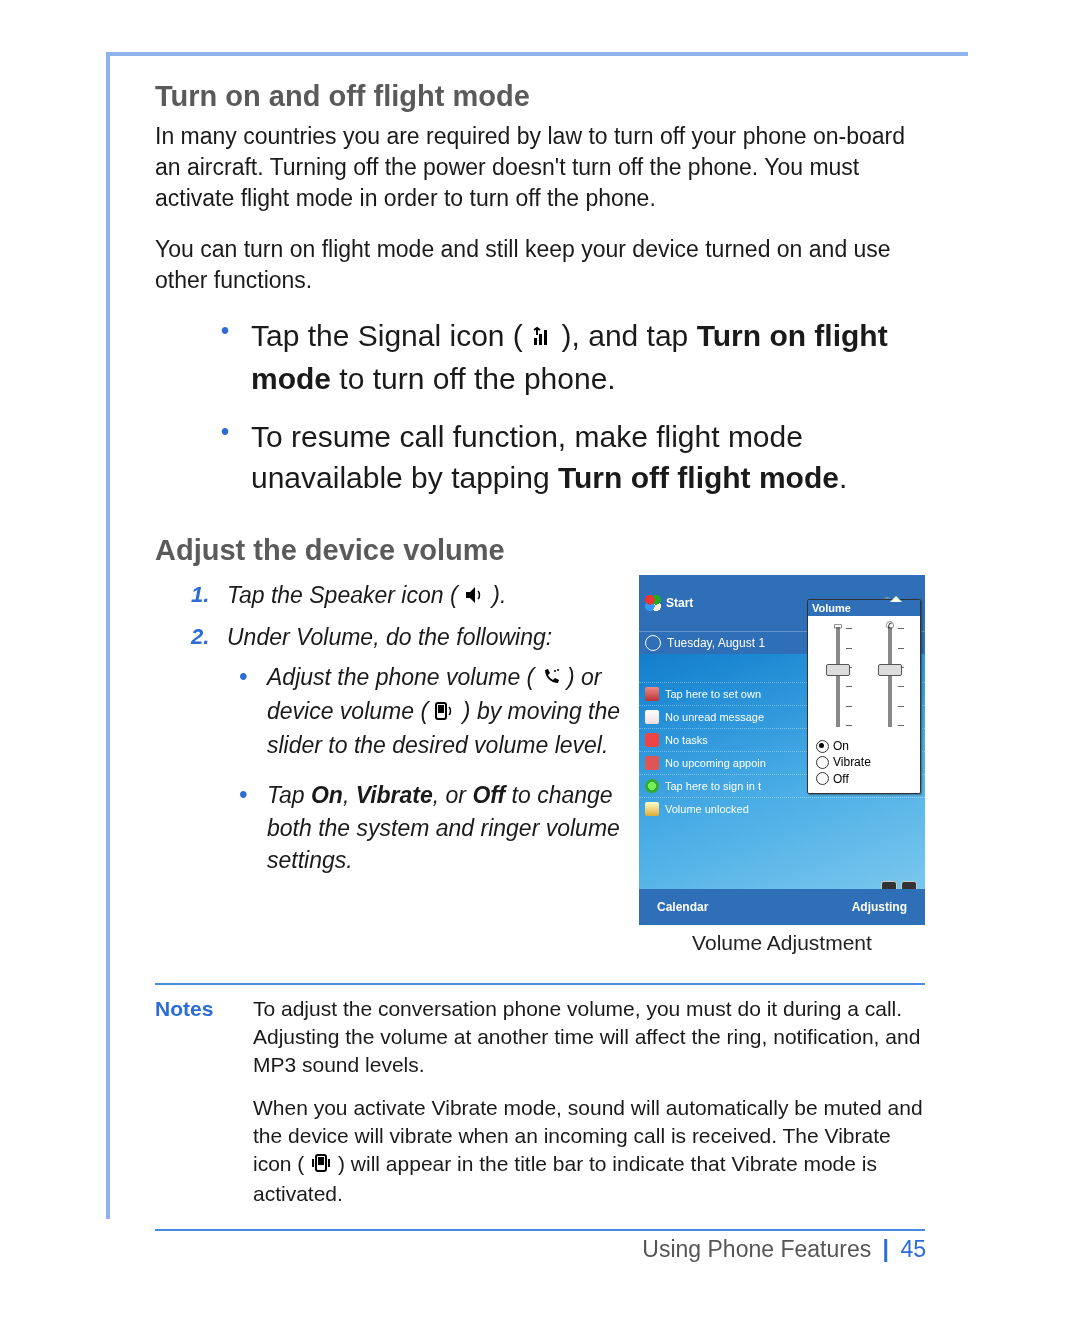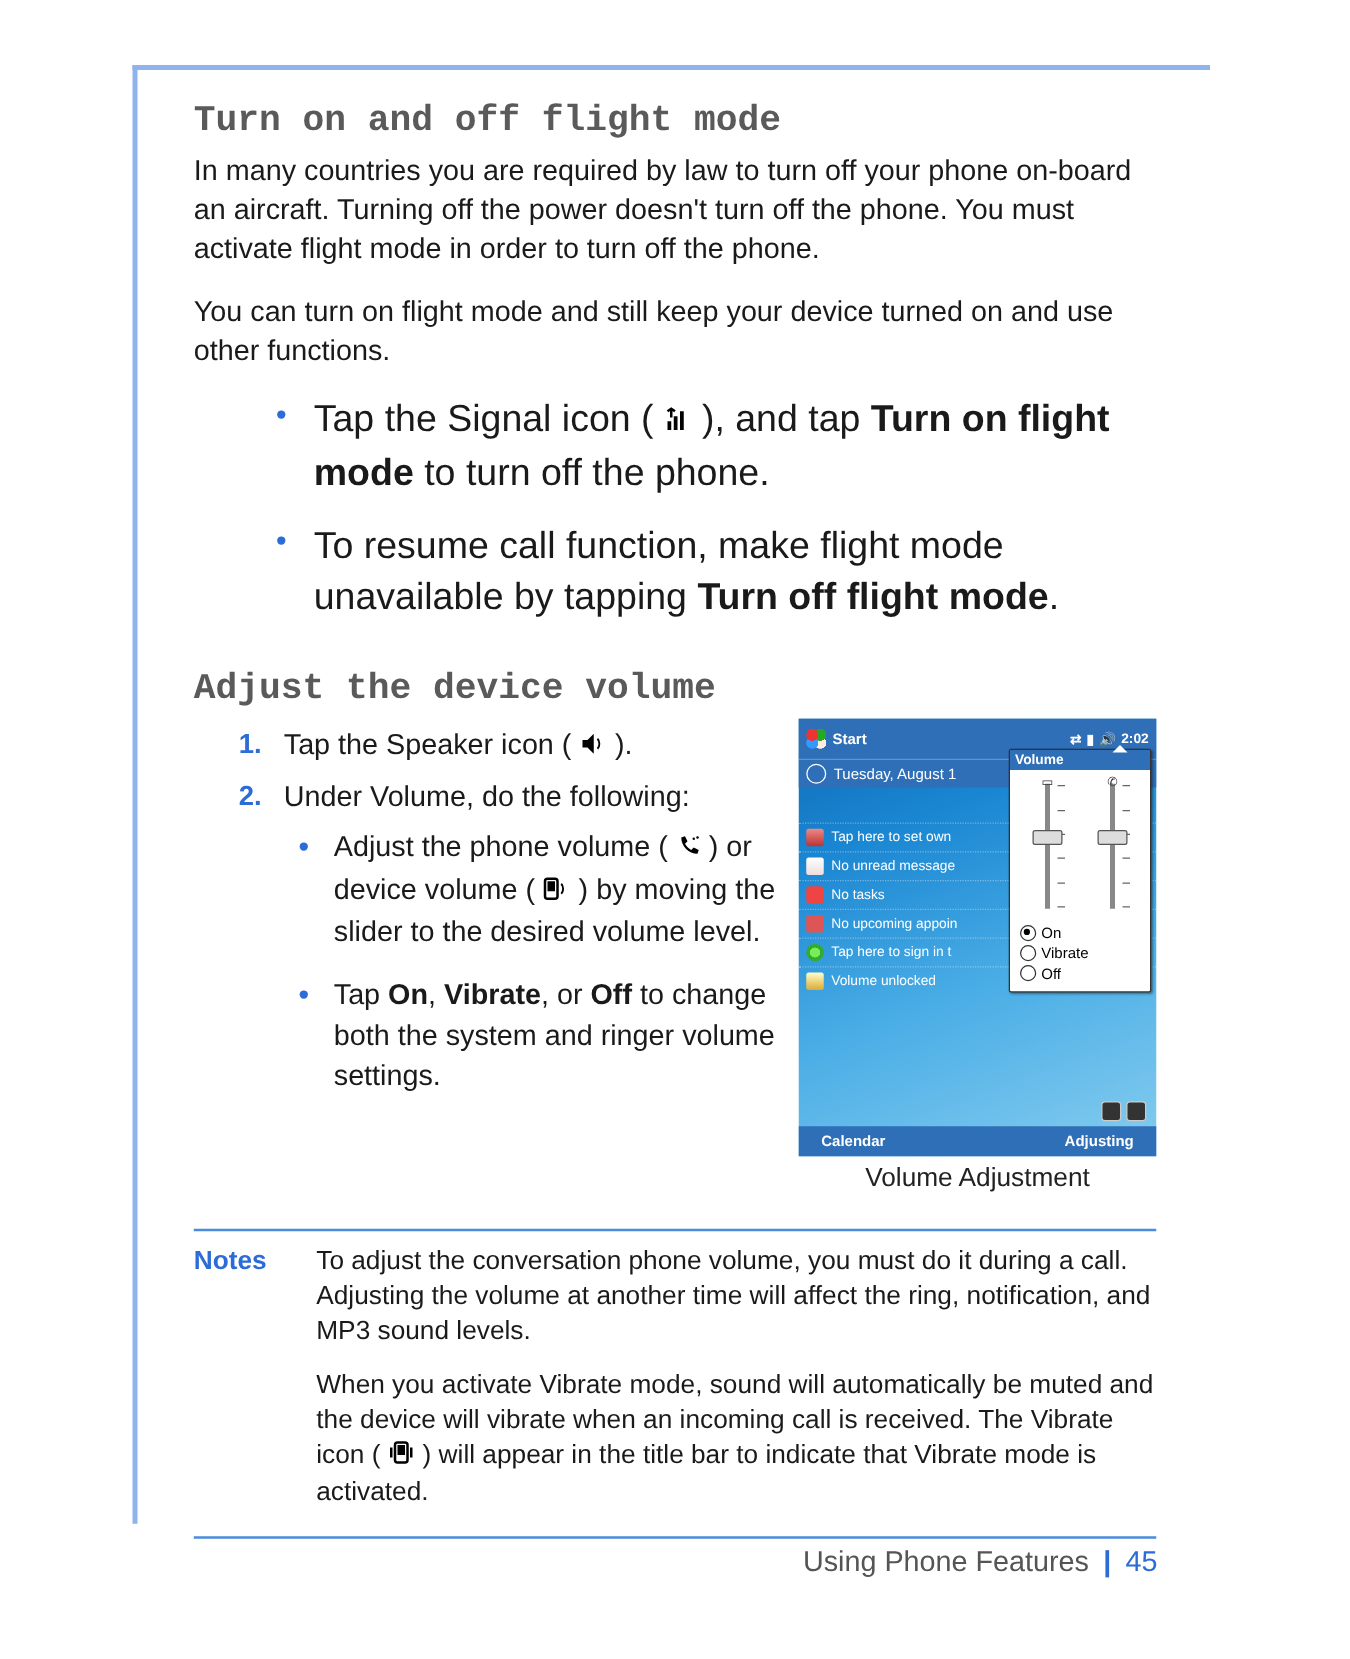--- a/index.html
+++ b/index.html
@@ -36,21 +36,20 @@
     position:absolute;
     left:var(--content-left);
     right:155px;
     top:80px;
   }
   h2{
     margin:0 0 8px 0;
     font-size:29px;
     color:var(--heading);
     font-weight:bold;
-    font-family:Liberation Mono, monospace;
   }
   p.body{
     margin:0 0 20px 0;
     font-size:23px;
     line-height:1.35;
   }
   ul.blue{
     margin:5px 0 36px 0;
     padding-left:96px;
     list-style:none;
@@ -74,20 +73,21 @@
     padding-left:72px;
     list-style:none;
     counter-reset:item;
   }
   ol.blue>li{
     position:relative;
     font-size:23px;
     line-height:1.36;
     margin-bottom:8px;
     counter-increment:item;
+    font-style:italic;
   }
   ol.blue>li::before{
     content:counter(item) ".";
     position:absolute;
     left:-36px; top:0;
     color:var(--accent);
     font-weight:bold;
     font-size:22px;
   }
   ul.inner{
@@ -165,21 +165,21 @@
     background:linear-gradient(160deg,#0f6ab5 0%,#1a86d2 25%,#4baee6 60%,#86cdef 100%);
     position:relative;
     font-family:Tahoma,Arial,sans-serif;
     font-size:12px;
     color:#fff;
     box-sizing:border-box;
   }
   .d-top{
     background:#2f6fb7;
     display:flex;align-items:center;
-    height:24px; padding:4px 6px;
+    height:24px; padding:16px 6px;
     font-weight:bold;
     text-align:center;
   }
   .d-top .winlogo{
     width:16px;height:16px;margin-right:5px;
     background:
       radial-gradient(circle at 30% 30%,#e33 0 30%,transparent 31%),
       radial-gradient(circle at 70% 30%,#2a2 0 30%,transparent 31%),
       radial-gradient(circle at 30% 70%,#39f 0 30%,transparent 31%),
       radial-gradient(circle at 70% 70%,#fed 0 30%,transparent 31%);
@@ -205,21 +205,21 @@
   }
   .d-row .ic{width:14px;height:14px;}
   .ic-user{background:linear-gradient(#e88,#b33);border-radius:2px;}
   .ic-mail{background:linear-gradient(#fff,#edd);border-radius:2px;}
   .ic-task{background:#e44;border-radius:3px;}
   .ic-cal{background:#d55;border-radius:2px;}
   .ic-msn{background:radial-gradient(circle,#7e5 0 40%,#3a3 41% 100%);border-radius:50%;}
   .ic-lock{background:linear-gradient(#ffc,#da3);border-radius:2px;}
   .d-softkeys{
     position:absolute;left:0;right:0;bottom:0;
-    height:24px;background:#2f6fb7;
+    height:36px;background:#2f6fb7;
     display:flex;justify-content:space-between;align-items:center;
     padding:0 18px;font-size:12px;color:#fff;font-weight:bold;
   }
   .d-sip{
     position:absolute;right:8px;bottom:28px;
     display:flex;gap:4px;
   }
   .d-sip span{width:14px;height:14px;border:1px solid #ccc;border-radius:3px;background:#333;}
   .vol-pop{
     position:absolute;

